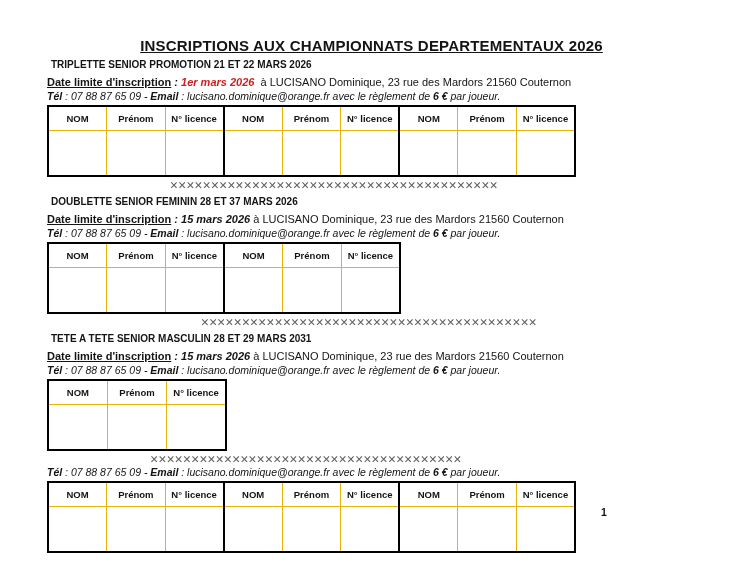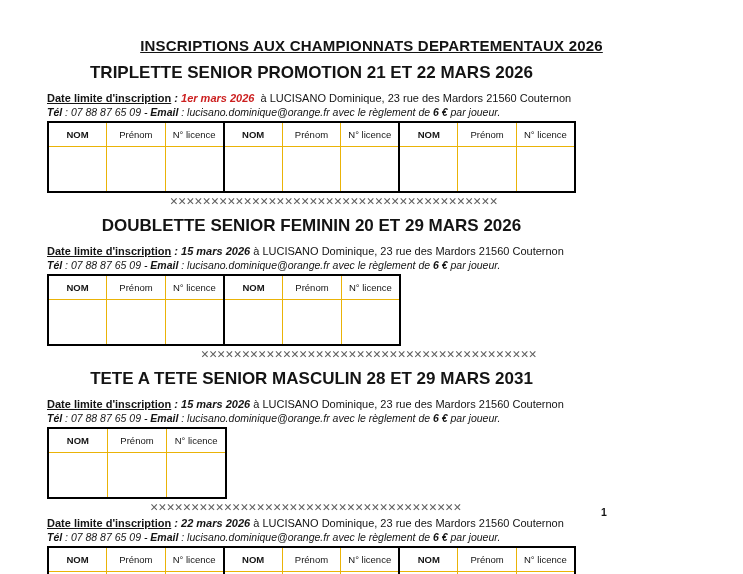--- a/index.html
+++ b/index.html
@@ -16,22 +16,22 @@
     font-size:15px;font-weight:bold;letter-spacing:0.2px;
   }
   .doc-title .u{text-decoration:underline;}
   .content{margin-left:47px;width:529px;}
   section.event{margin:0;}
   .s1{margin-top:13px;}
   .s2{margin-top:1px;}
   .s3{margin-top:-1px;}
   .s4{margin-top:-4px;}
   .event-heading{
-    margin:12px;text-align:center;
-    font-size:17px;font-weight:bold;line-height:13px;
+    margin:4px;text-align:left;
+    font-size:10px;font-weight:bold;line-height:13px;
   }
   .deadline-line{
     margin:3px 0 0 0;font-size:11px;line-height:14px;white-space:pre-wrap;
   }
   .deadline-label{font-weight:bold;text-decoration:underline;}
   .deadline-colon{font-weight:bold;font-style:italic;}
   .deadline-date{font-weight:bold;font-style:italic;}
   .red{color:#cc1f1f;}
   .contact-line{
     margin:1px 0 0 0;font-size:10.5px;line-height:13px;white-space:pre-wrap;font-style:italic;
@@ -41,21 +41,21 @@
     border-collapse:collapse;table-layout:fixed;
     margin-top:2px;
     border:2px solid #000;
   }
   table.grid th,table.grid td{
     border:1px solid #eab308;
     padding:4px;margin:0;
     text-align:center;vertical-align:middle;
     font-size:9.5px;
   }
-  table.grid th{font-weight:normal;height:15px;}
+  table.grid th{font-weight:bold;height:15px;}
   table.grid th.nom{font-weight:bold;}
   table.grid .gs{border-left:2px solid #000;}
   table.grid tr.bodyrow td{height:36px;}
   .t9{width:529px;}
   .t6{width:354px;}
   .t3{width:180px;}
   .xsep{
     margin:3px 0 0 0;
     text-align:center;
     font-size:10.5px;line-height:11px;
@@ -107,21 +107,21 @@
           <td class="gs"></td>
               <td></td>
               <td></td>
         </tr>
       </tbody>
         </table>
       <div class="xsep">✕✕✕✕✕✕✕✕✕✕✕✕✕✕✕✕✕✕✕✕✕✕✕✕✕✕✕✕✕✕✕✕✕✕✕✕✕✕✕✕</div>
     </section>
 
     <section class="event s2">
-      <h2 class="event-heading">DOUBLETTE SENIOR FEMININ 20 ET 29 MARS 2026</h2>
+      <h2 class="event-heading">DOUBLETTE SENIOR FEMININ 28 ET 37 MARS 2026</h2>
       <p class="deadline-line"><span class="deadline-label">Date limite d'inscription</span><span class="deadline-colon"> : </span><span class="deadline-date">15 mars 2026</span><span> à LUCISANO Dominique, 23 rue des Mardors 21560 Couternon</span></p>
       <p class="contact-line"><span class="b">Tél</span><span> : 07 88 87 65 09 - </span><span class="b">Email</span><span> : lucisano.dominique@orange.fr avec le règlement de </span><span class="b">6 €</span><span> par joueur.</span></p>
       <table class="grid t6">
         <tbody>
             <tr>
           <th class="nom">NOM</th>
           <th>Prénom</th>
           <th>N° licence</th>
           <th class="nom gs">NOM</th>
           <th>Prénom</th>
@@ -155,21 +155,20 @@
           <td></td>
               <td></td>
               <td></td>
         </tr>
       </tbody>
         </table>
       <div class="xsep">✕✕✕✕✕✕✕✕✕✕✕✕✕✕✕✕✕✕✕✕✕✕✕✕✕✕✕✕✕✕✕✕✕✕✕✕✕✕</div>
     </section>
 
     <section class="event s4">
-      <p class="deadline-line"><span class="deadline-label">Date limite d'inscription</span><span class="deadline-colon"> : </span><span class="deadline-date">22 mars 2026</span><span> à LUCISANO Dominique, 23 rue des Mardors 21560 Couternon</span></p>
       <p class="contact-line"><span class="b">Tél</span><span> : 07 88 87 65 09 - </span><span class="b">Email</span><span> : lucisano.dominique@orange.fr avec le règlement de </span><span class="b">6 €</span><span> par joueur.</span></p>
       <table class="grid t9">
         <tbody>
             <tr>
           <th class="nom">NOM</th>
           <th>Prénom</th>
           <th>N° licence</th>
           <th class="nom gs">NOM</th>
           <th>Prénom</th>
           <th>N° licence</th>

